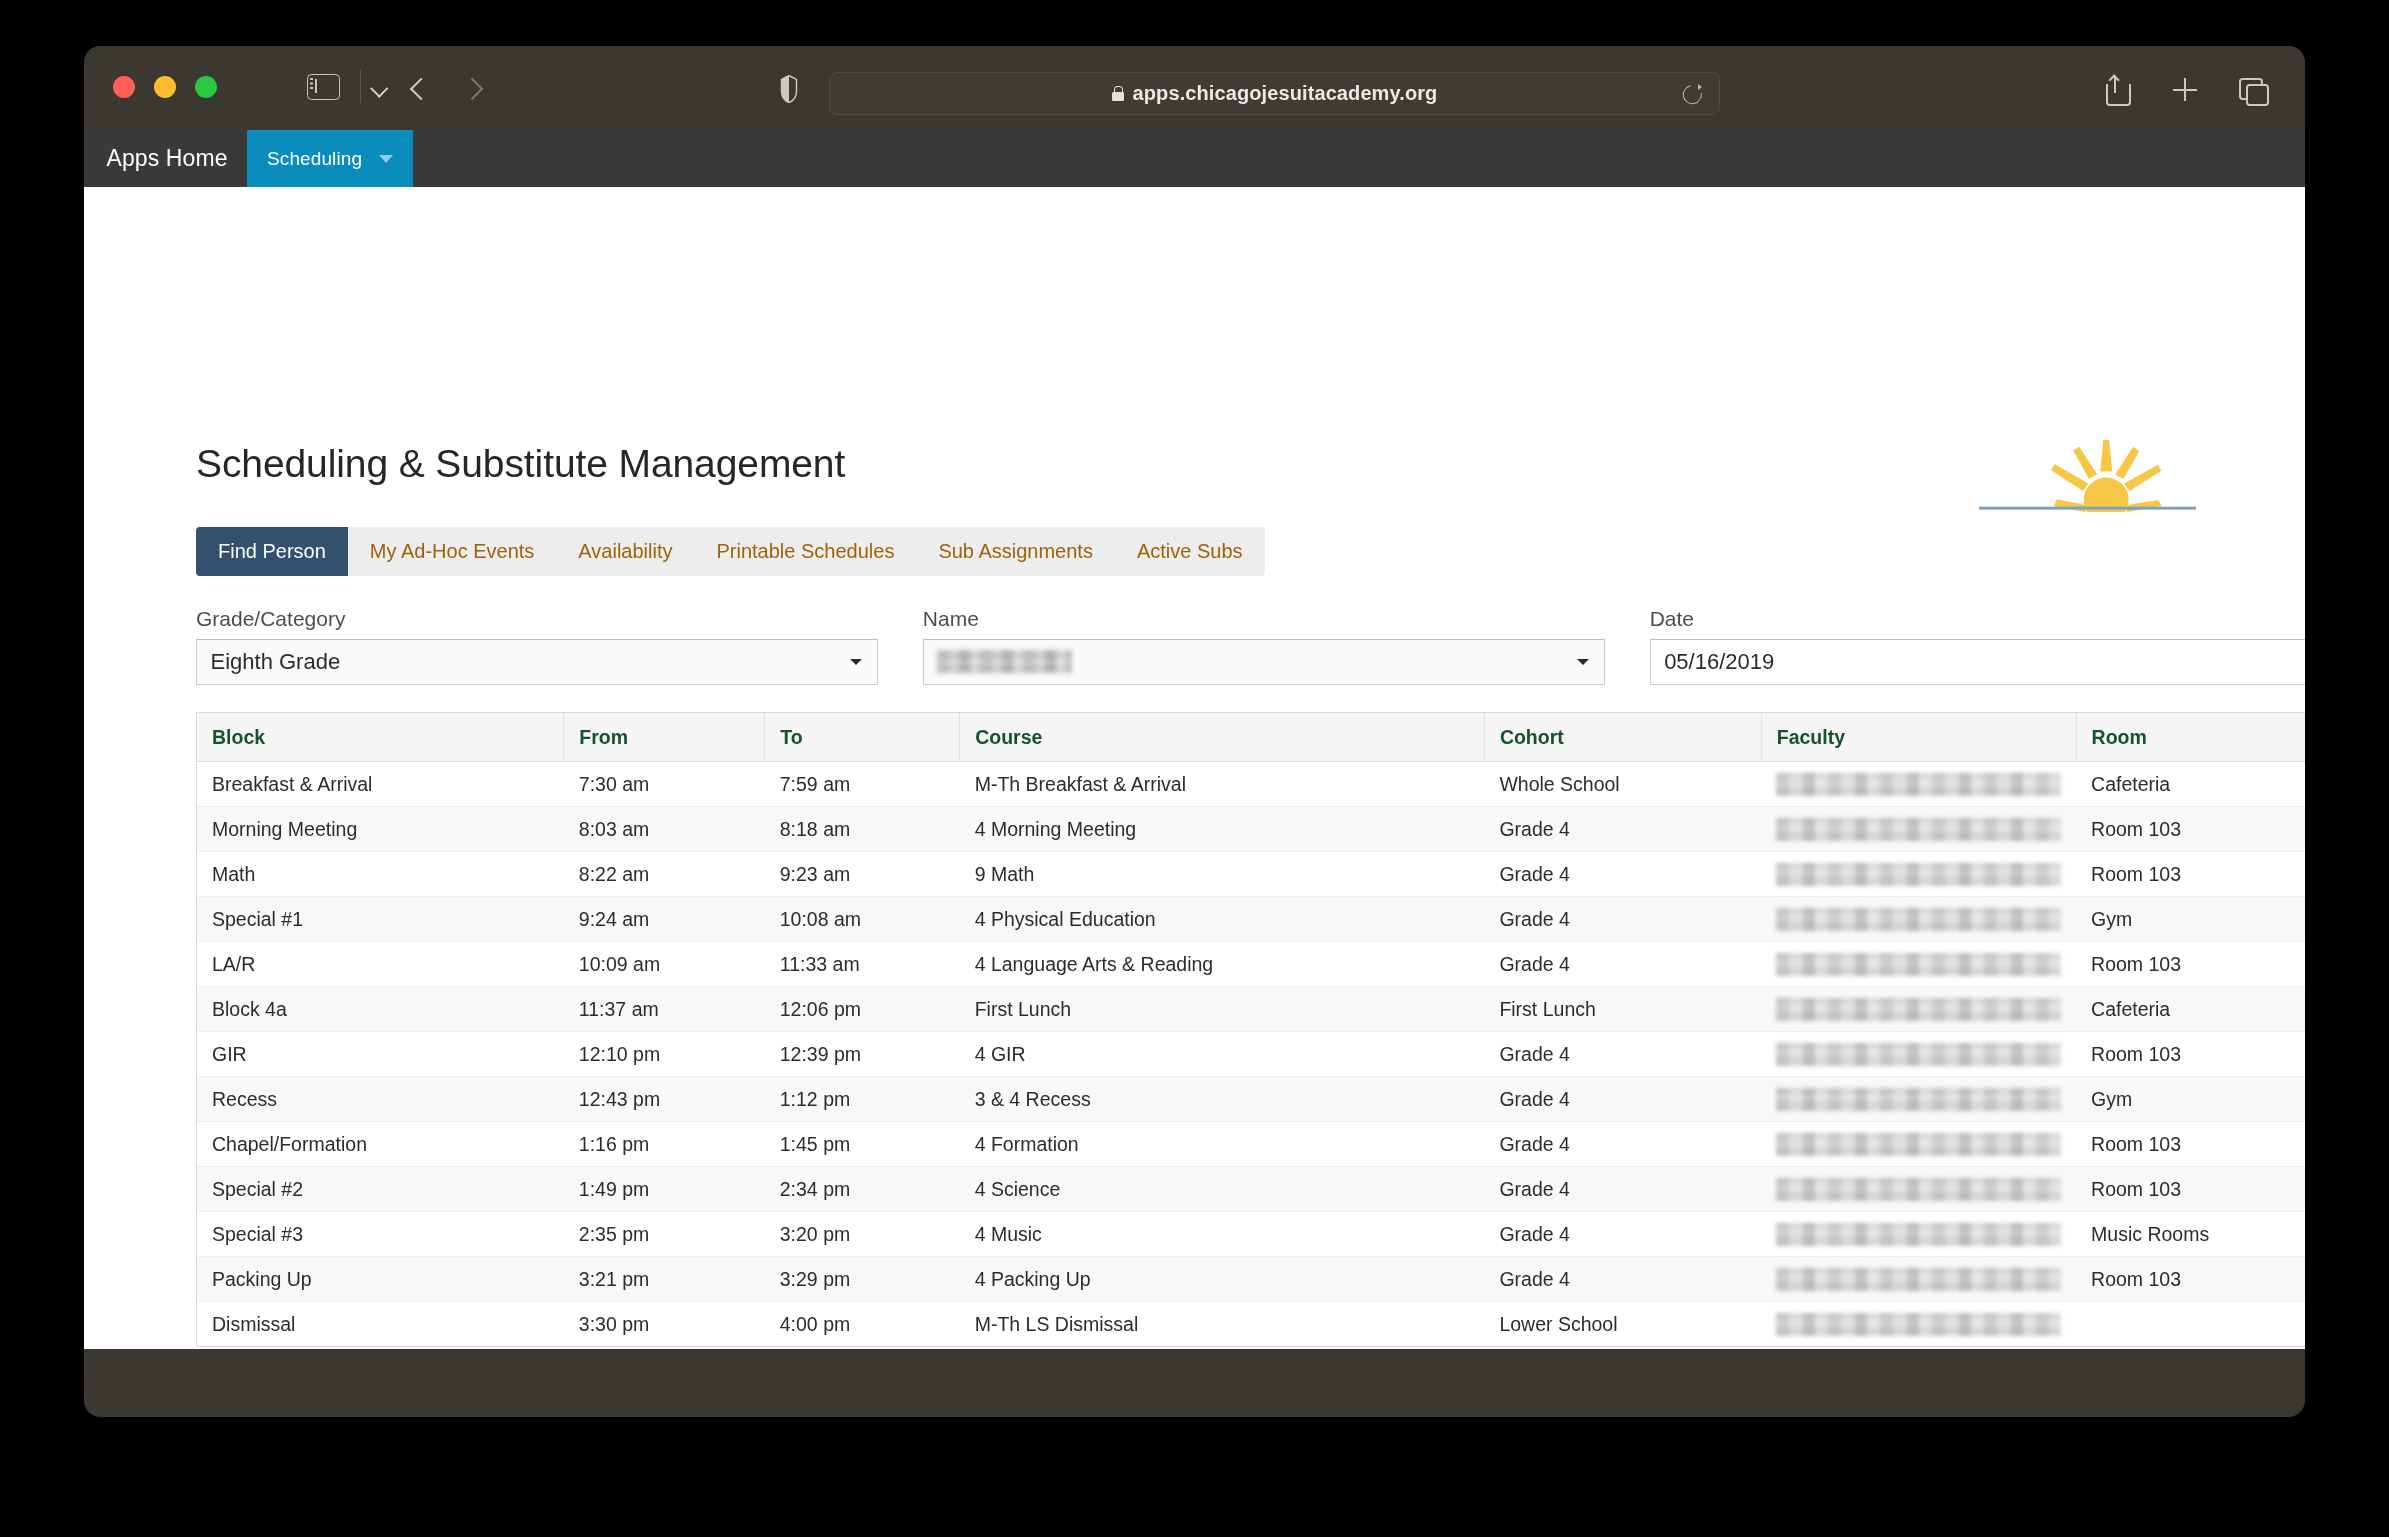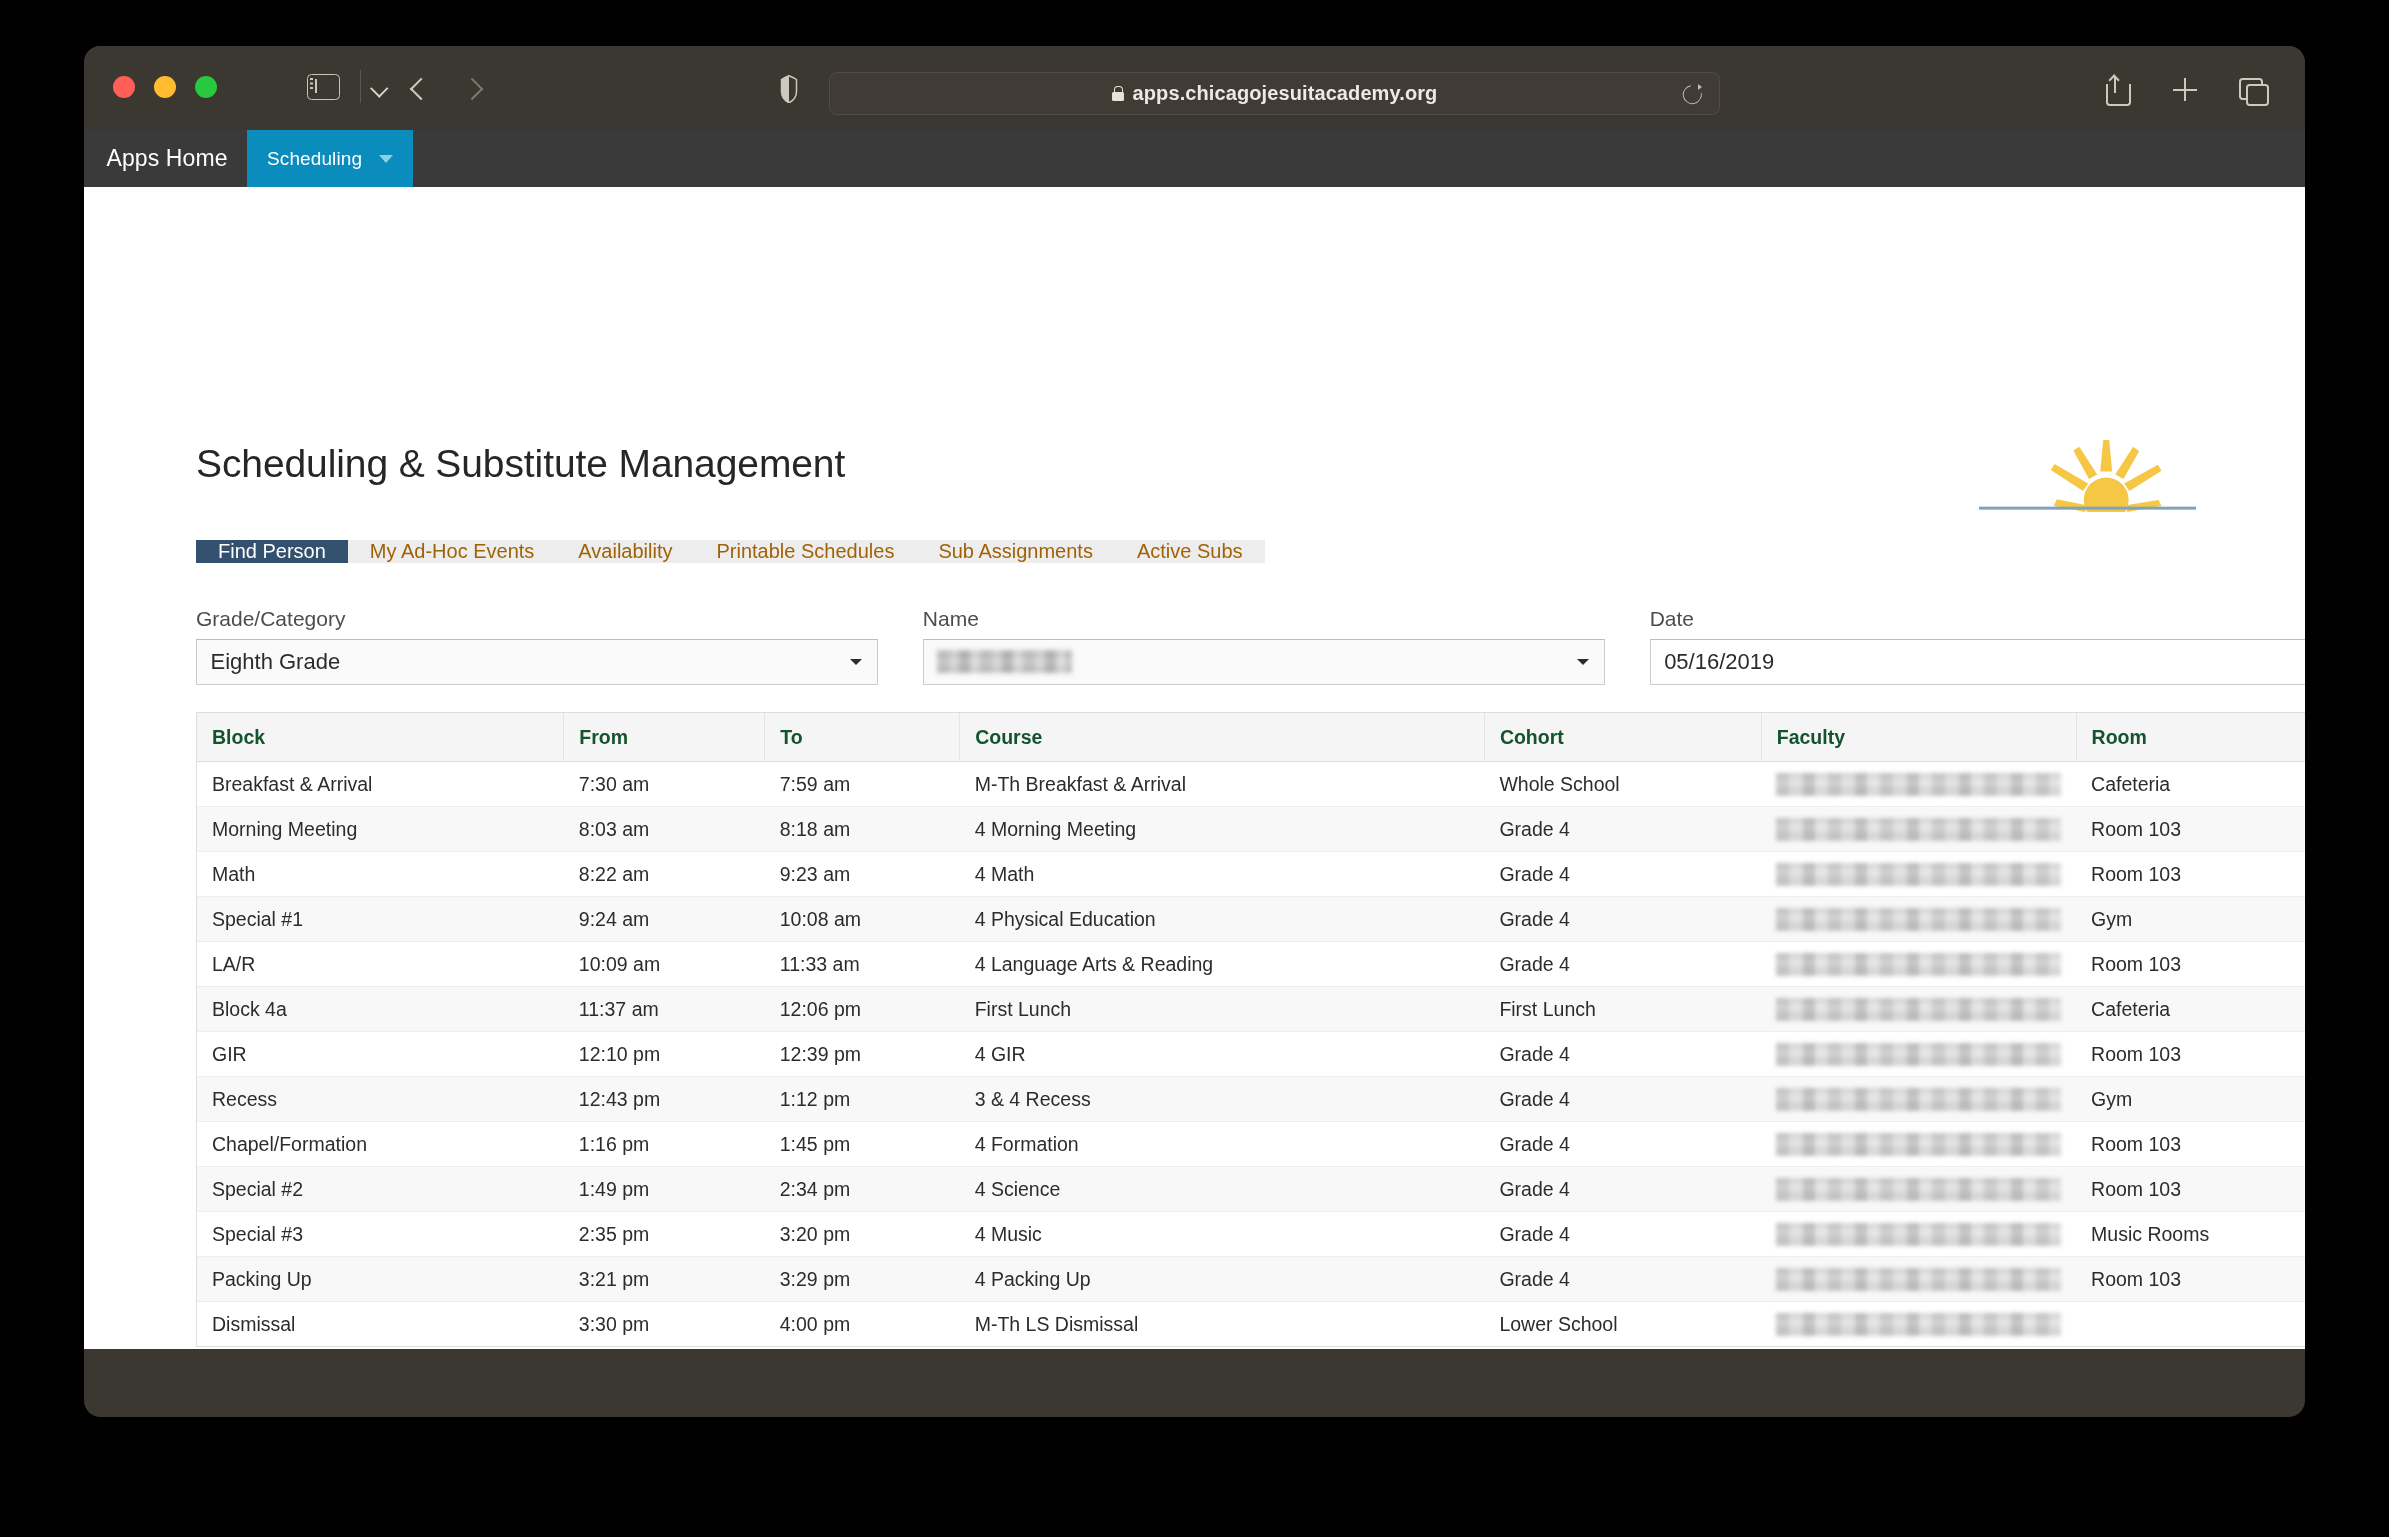--- a/index.html
+++ b/index.html
@@ -222,21 +222,21 @@
   .logo {
     position: absolute; right: 109px; top: 241px;
     width: 217px; height: 84px;
   }
   .logo svg { display: block; }
 
   
   .tabs {
     position: absolute; left: 112px; top: 340px;
     display: flex; height: 49px;
-    border-radius: 3.7px; overflow: hidden; align-items: center;
+    border-radius: 3.7px; overflow: hidden;
   }
   .tab {
     display: flex; align-items: center;
     padding: 0 22px;
     font-size: 20px;
     color: #a16207;
     background: #ededed;
     white-space: nowrap;
   }
   .tab.active { background: #34506f; color: #ffffff; }
@@ -496,21 +496,21 @@
               <td class="c-cohort">Grade 4</td>
               <td class="c-faculty">
                 <span class="fac-blur"></span>
               </td>
               <td class="c-room">Room 103</td>
             </tr>
             <tr>
               <td class="c-block">Math</td>
               <td class="c-from">8:22 am</td>
               <td class="c-to">9:23 am</td>
-              <td class="c-course">4 Math</td>
+              <td class="c-course">9 Math</td>
               <td class="c-cohort">Grade 4</td>
               <td class="c-faculty">
                 <span class="fac-blur"></span>
               </td>
               <td class="c-room">Room 103</td>
             </tr>
             <tr>
               <td class="c-block">Special #1</td>
               <td class="c-from">9:24 am</td>
               <td class="c-to">10:08 am</td>

